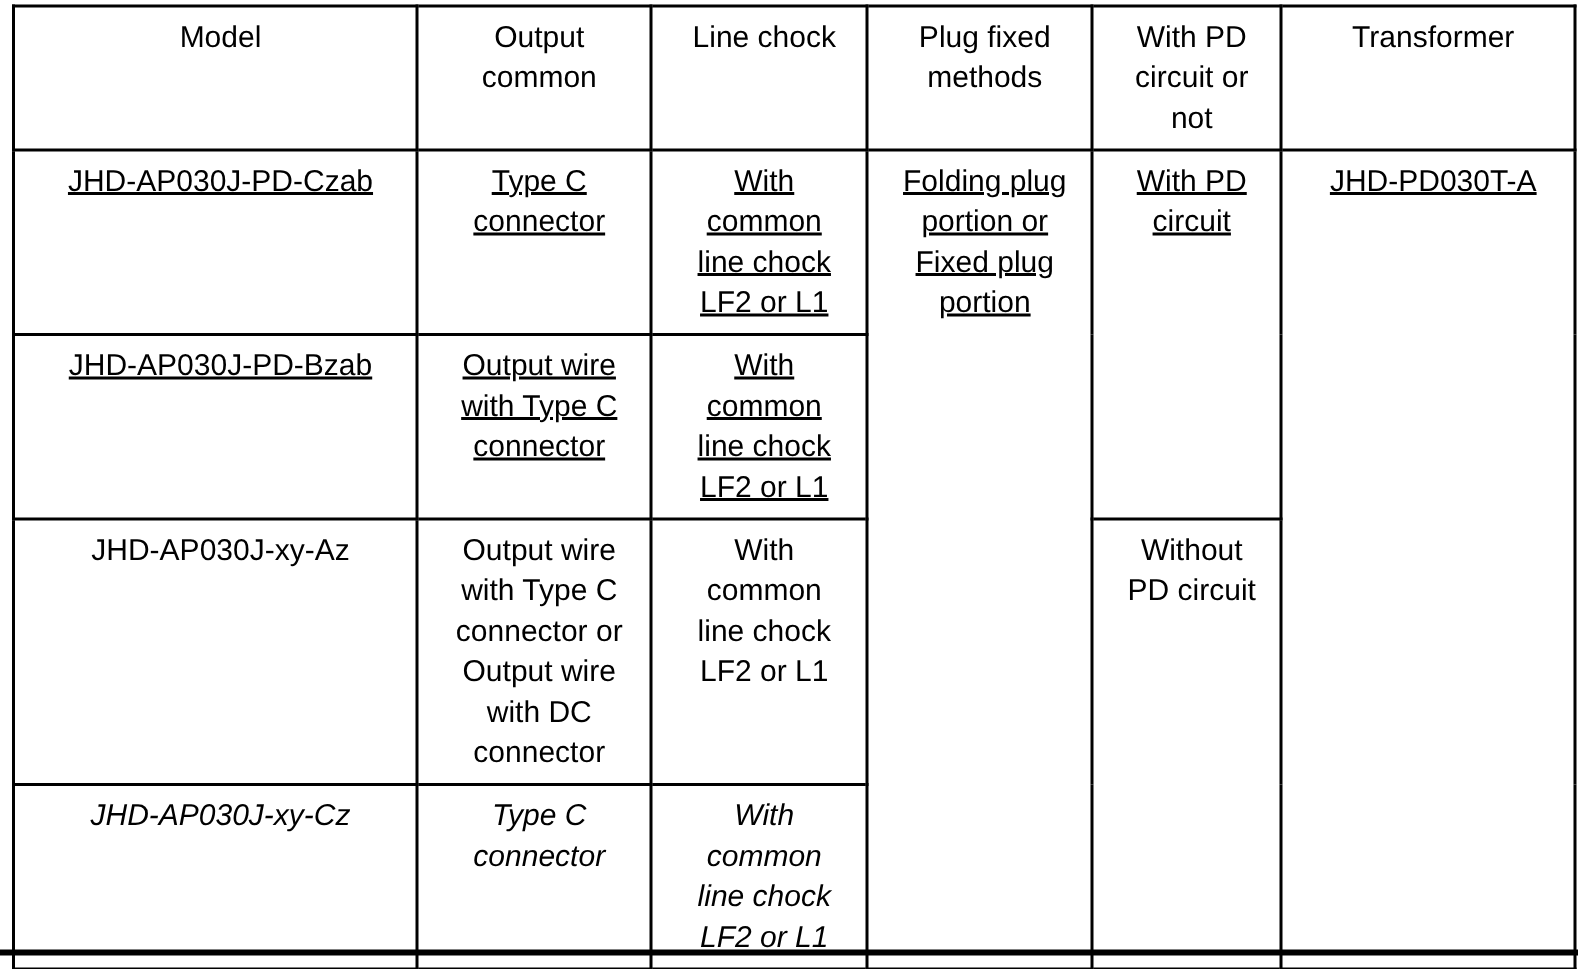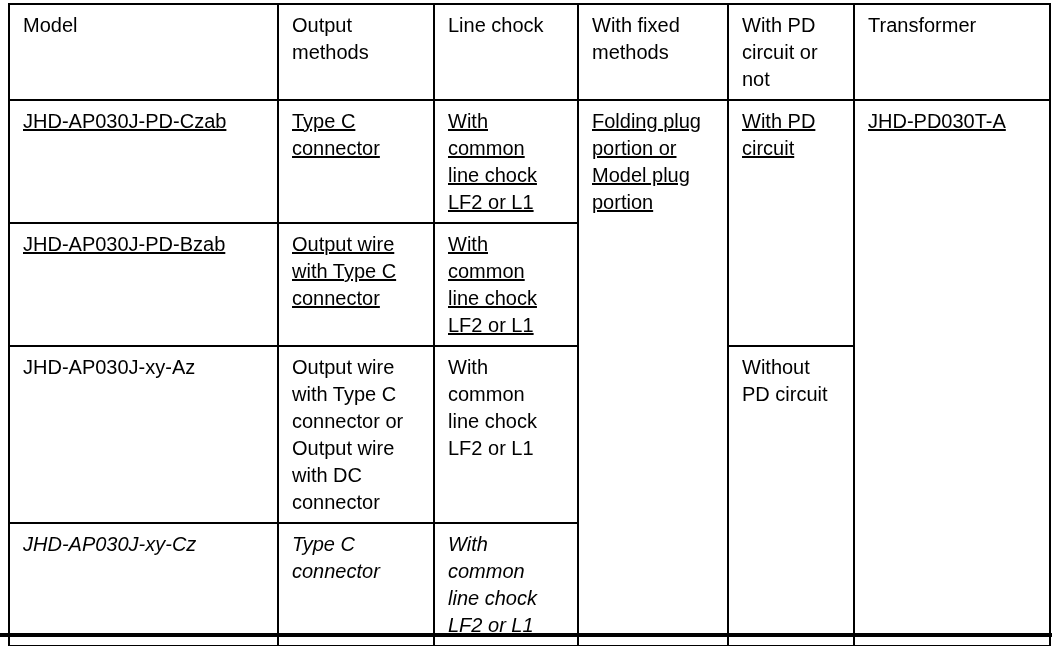--- a/index.html
+++ b/index.html
@@ -14,21 +14,21 @@
   .page { position: relative; width: 1058px; height: 646px; }
   .sheet { position: absolute; left: 8px; top: 3px; }
   table.spec-table {
     border-collapse: collapse;
     table-layout: fixed;
     width: 1041px;
   }
   table.spec-table td {
     border: 2px solid #000000;
     vertical-align: top;
-    text-align: left;
+    text-align: center;
     padding: 7px 6px 6px 13px;
     font-size: 20px;
     line-height: 27px;
     font-weight: 400;
     white-space: pre-line;
     overflow: hidden;
   }
   tr.header-row    { height: 96px;  }
   tr.data-row-1    { height: 123px; text-decoration: underline; }
   tr.data-row-2    { height: 121px; text-decoration: underline; }
@@ -52,40 +52,40 @@
         <col style="width:156px">
         <col style="width:144px">
         <col style="width:150px">
         <col style="width:126px">
         <col style="width:196px">
       </colgroup>
       <tbody>
           <tr class="header-row">
         <td>Model</td>
         <td>Output
-methods</td>
+common</td>
         <td>Line chock</td>
-        <td>With fixed
+        <td>Plug fixed
 methods</td>
         <td>With PD
 circuit or
 not</td>
         <td>Transformer</td>
       </tr>
       <tr class="data-row-1">
         <td>JHD-AP030J-PD-Czab</td>
         <td>Type C
 connector</td>
         <td>With
 common
 line chock
 LF2 or L1</td>
         <td rowspan="4">Folding plug
 portion or
-Model plug
+Fixed plug
 portion</td>
         <td rowspan="2">With PD
 circuit</td>
         <td rowspan="4">JHD-PD030T-A</td>
       </tr>
       <tr class="data-row-2">
         <td>JHD-AP030J-PD-Bzab</td>
         <td>Output wire
 with Type C
 connector</td>

